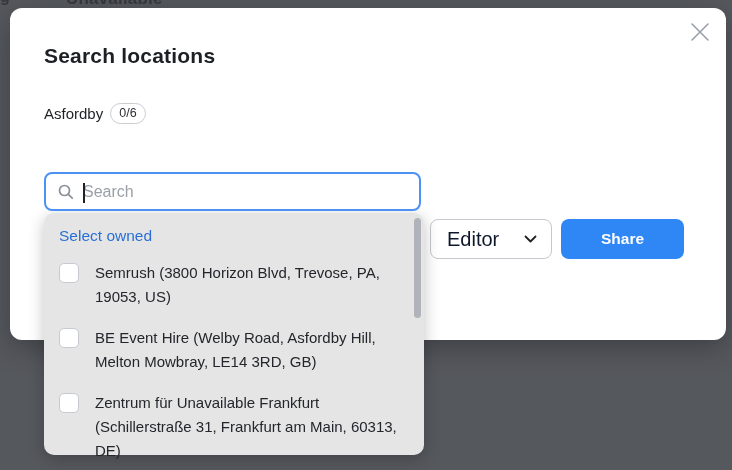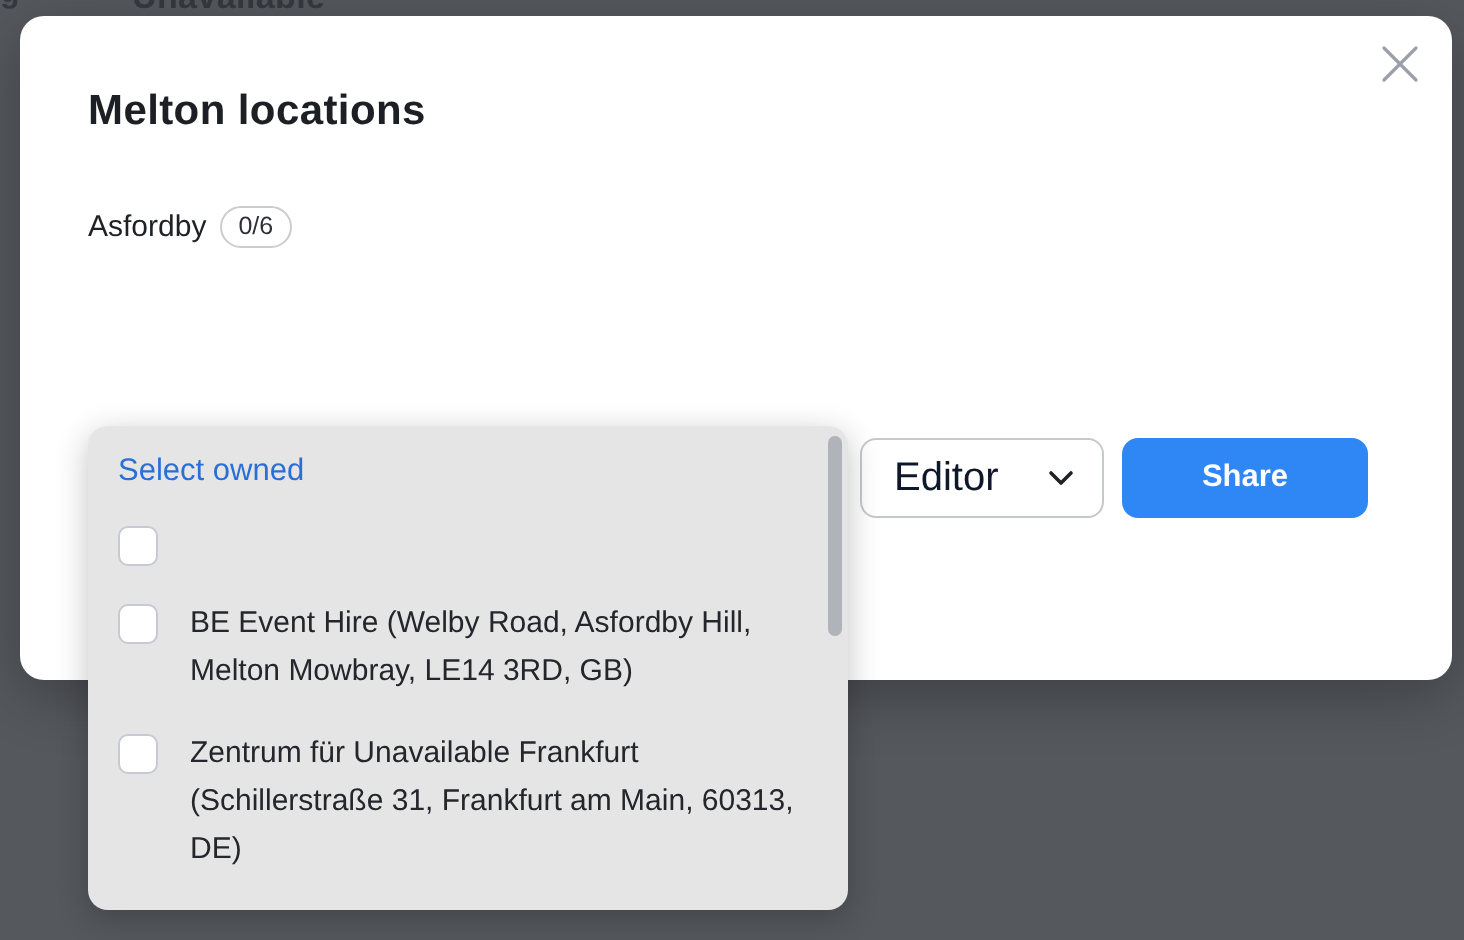--- a/index.html
+++ b/index.html
@@ -116,34 +116,43 @@
 <div class="modal">
 
   <div class="close-btn">
     <span style="display:flex;">
       <svg width="22" height="22" viewBox="0 0 22 22">
         <path d="M3 3 L19 19 M19 3 L3 19" stroke="#9aa0aa" stroke-width="1.6" stroke-linecap="round"></path>
       </svg>
     </span>
   </div>
 
-  <h1 class="modal-title">Melton locations</h1>
+  <h1 class="modal-title">Search locations</h1>
 
   <div class="loc-label-row">
     <span>Asfordby</span>
     <span class="count-badge">0/6</span>
   </div>
 
 
+  <div class="search-box">
+    <svg width="16" height="16" viewBox="0 0 16 16">
+      <circle cx="6.5" cy="6.5" r="5" fill="none" stroke="#8b9098" stroke-width="1.7"></circle>
+      <path d="M10.4 10.4 L14.2 14.2" stroke="#8b9098" stroke-width="1.7" stroke-linecap="round"></path>
+    </svg>
+    <div class="caret"></div>
+    <input class="search-input" type="text" placeholder="Search" style="">
+  </div>
 
   <div class="dropdown-panel">
     <a class="select-owned">Select owned</a>
 
     <div class="loc-item">
       <span class="checkbox"></span>
+      <span class="txt">Semrush (3800 Horizon Blvd, Trevose, PA, 19053, US)</span>
     </div>
 
     <div class="loc-item">
       <span class="checkbox"></span>
       <span class="txt">BE Event Hire (Welby Road, Asfordby Hill, Melton Mowbray, LE14 3RD, GB)</span>
     </div>
 
     <div class="loc-item">
       <span class="checkbox"></span>
       <span class="txt">Zentrum für Unavailable Frankfurt (Schillerstraße 31, Frankfurt am Main, 60313, DE)</span>

